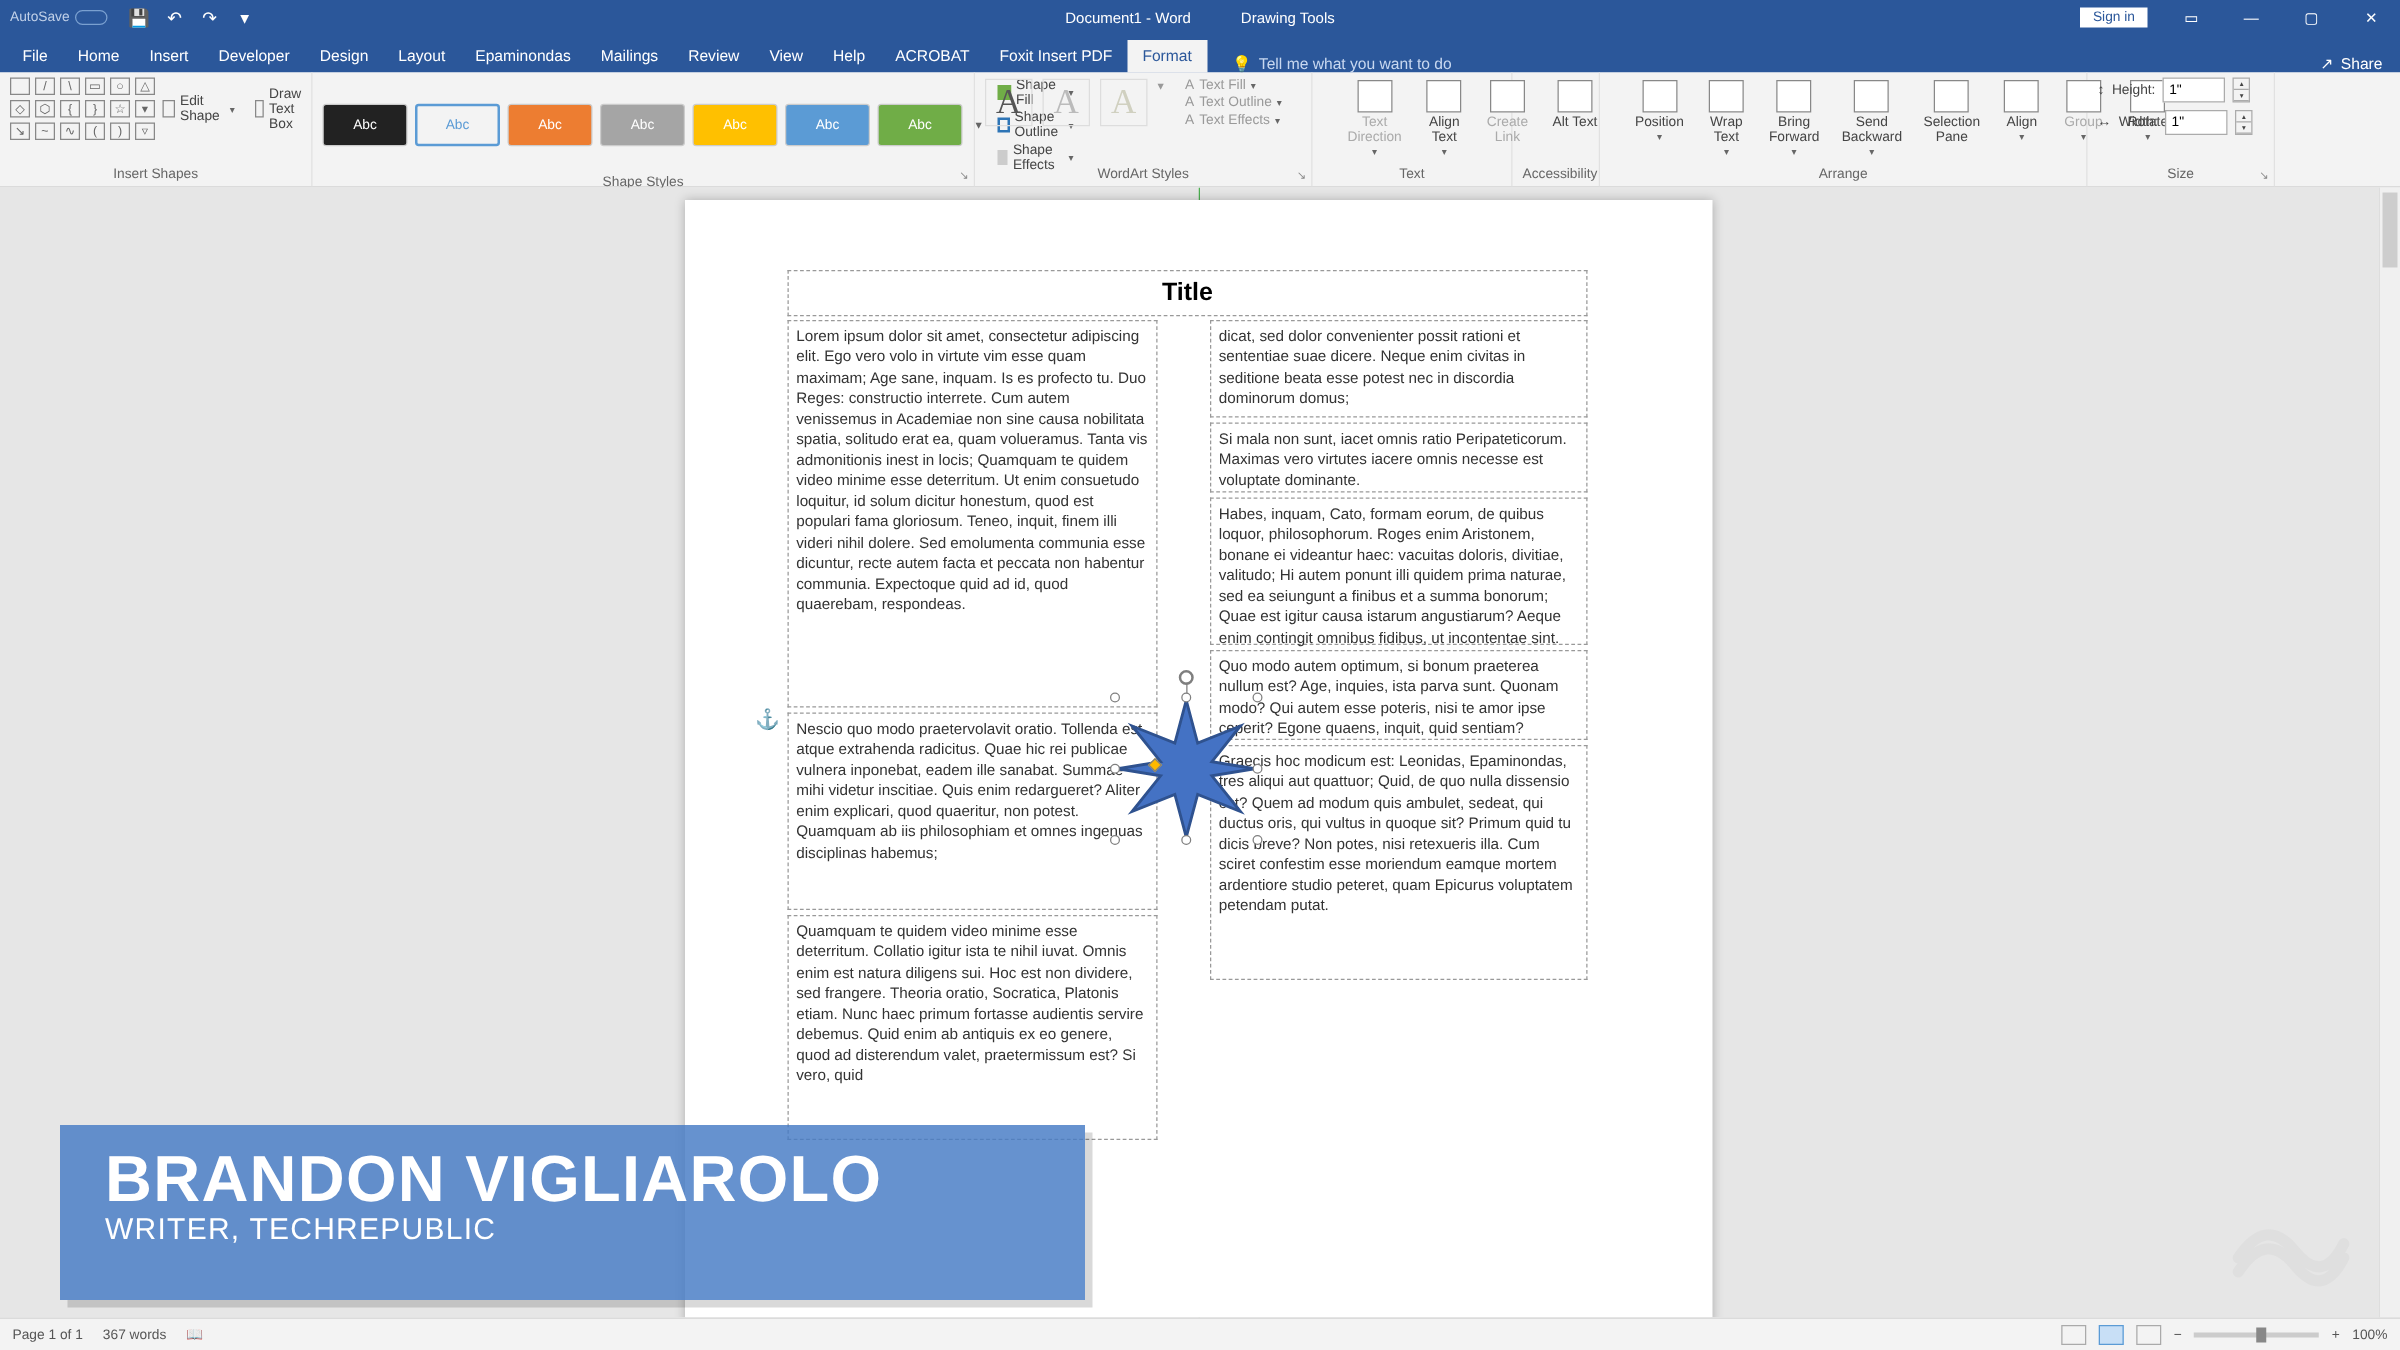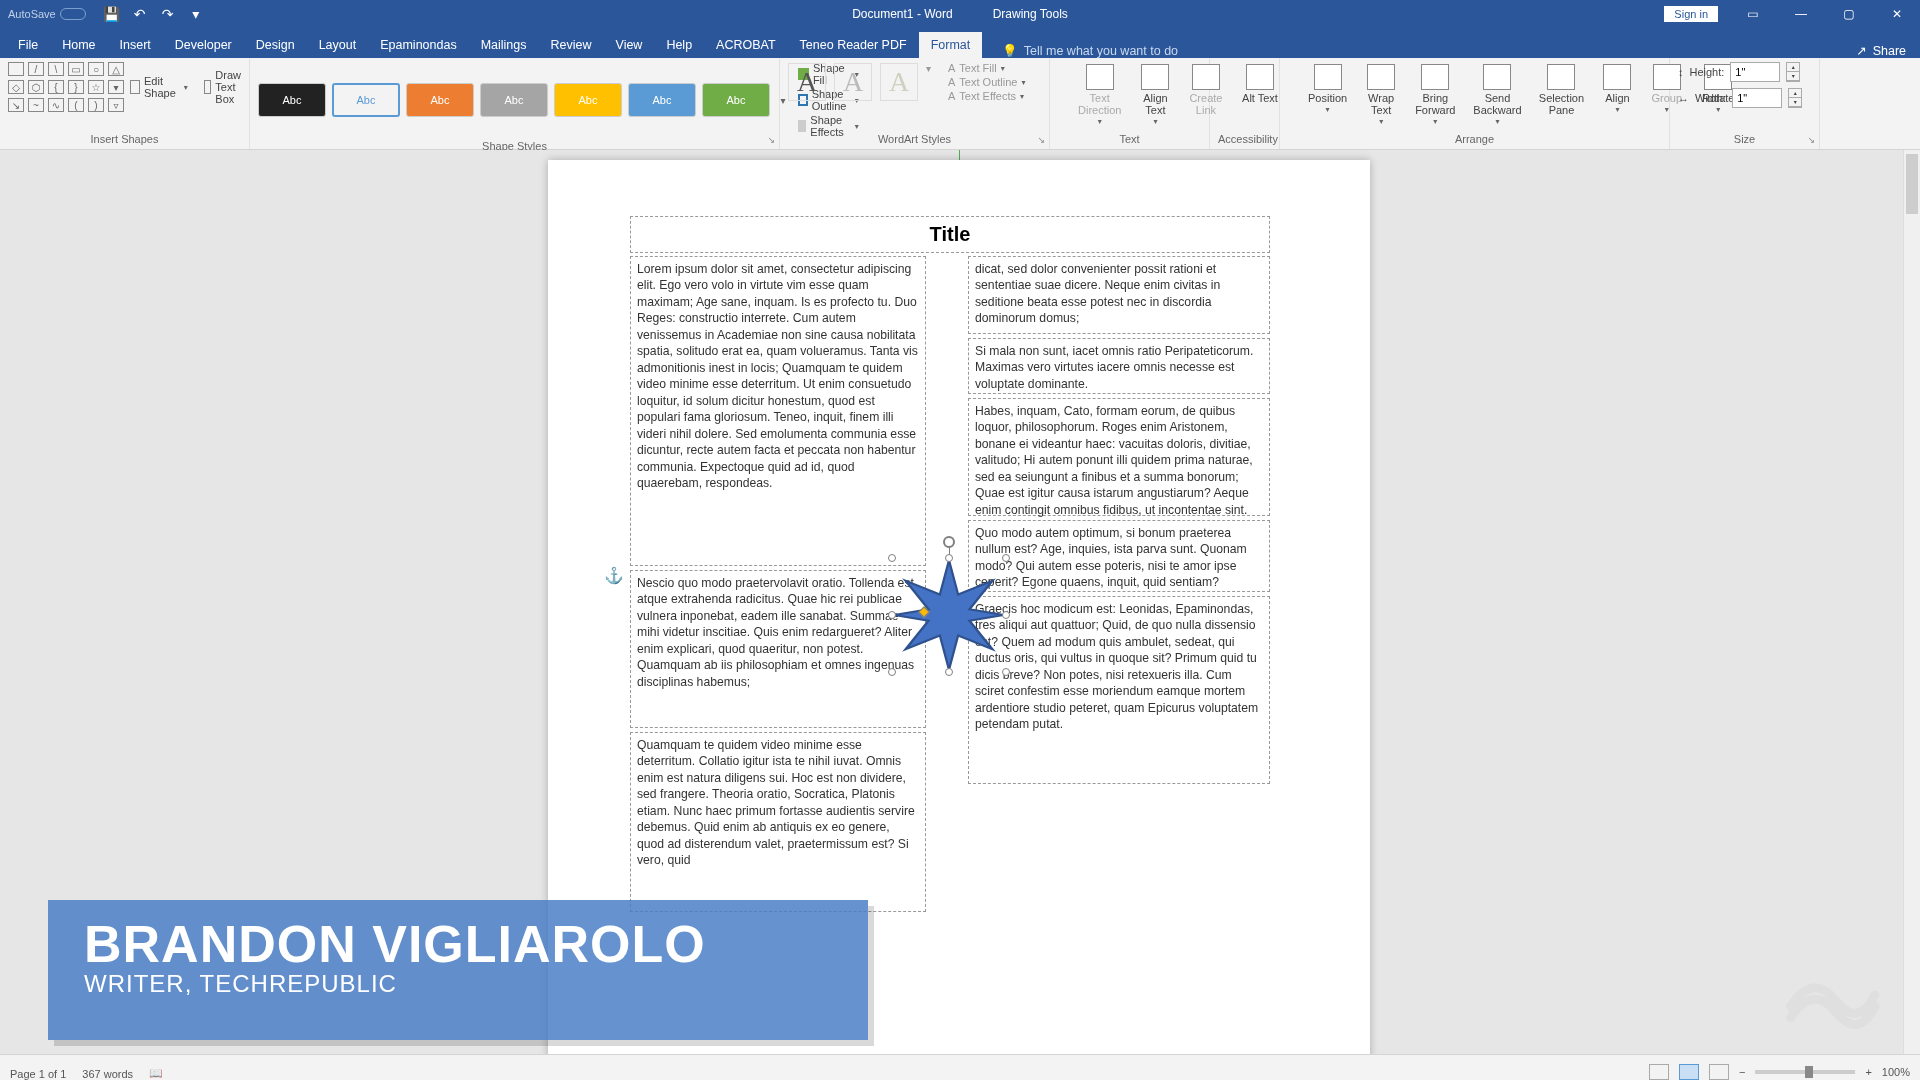--- a/index.html
+++ b/index.html
@@ -92,21 +92,21 @@
 
 
 .lowerthird { position:absolute; left:48px; top:900px; width:820px; height:140px; background:rgba(68,122,196,0.82); color:#fff; padding:14px 36px; box-shadow:6px 6px 0 rgba(0,0,0,0.15); }
 .lt-name { font-size:52px; font-weight:800; letter-spacing:1px; }
 .lt-role { font-size:24px; font-weight:400; letter-spacing:1px; margin-top:-4px; }
 
 
 .wm { position:absolute; right:30px; bottom:40px; width:120px; height:90px; opacity:0.25; }
 
 
-.statusbar { position:absolute; bottom:0; left:0; right:0; height:26px; background:#f3f3f3; border-top:1px solid #d4d4d4; display:flex; align-items:flex-end; font-size:11px; color:#555; padding:0 10px; gap:16px; }
+.statusbar { position:absolute; bottom:0; left:0; right:0; height:26px; background:#f3f3f3; border-top:1px solid #d4d4d4; display:flex; align-items:center; font-size:11px; color:#555; padding:0 10px; gap:16px; }
 .status-right { margin-left:auto; display:flex; align-items:center; gap:10px; }
 .viewbtn { width:20px; height:16px; border:1px solid #aaa; cursor:pointer; }
 .viewbtn.on { background:#c8dff6; border-color:#5b9bd5; }
 .zoomslider { width:100px; height:4px; background:#ccc; position:relative; }
 .zoomthumb { position:absolute; left:50%; top:-4px; width:8px; height:12px; background:#888; }
 
 .scrollbar { position:absolute; right:0; top:150px; width:17px; bottom:26px; background:#f0f0f0; border-left:1px solid #ddd; }
 .sbthumb { position:absolute; top:4px; left:2px; right:2px; height:60px; background:#cdcdcd; }
 </style>
 </head>
@@ -144,21 +144,21 @@
   <div class="tab">Insert</div>
   <div class="tab">Developer</div>
   <div class="tab">Design</div>
   <div class="tab">Layout</div>
   <div class="tab">Epaminondas</div>
   <div class="tab">Mailings</div>
   <div class="tab">Review</div>
   <div class="tab">View</div>
   <div class="tab">Help</div>
   <div class="tab">ACROBAT</div>
-  <div class="tab">Teneo Reader PDF</div>
+  <div class="tab">Foxit Insert PDF</div>
   <div class="tab active">Format</div>
   <div class="tellme">
       <span>💡</span>
       <span>Tell me what you want to do</span>
     </div>
   <div class="share-right">
       <span>↗</span>
       <span>Share</span>
     </div>
 </div>

